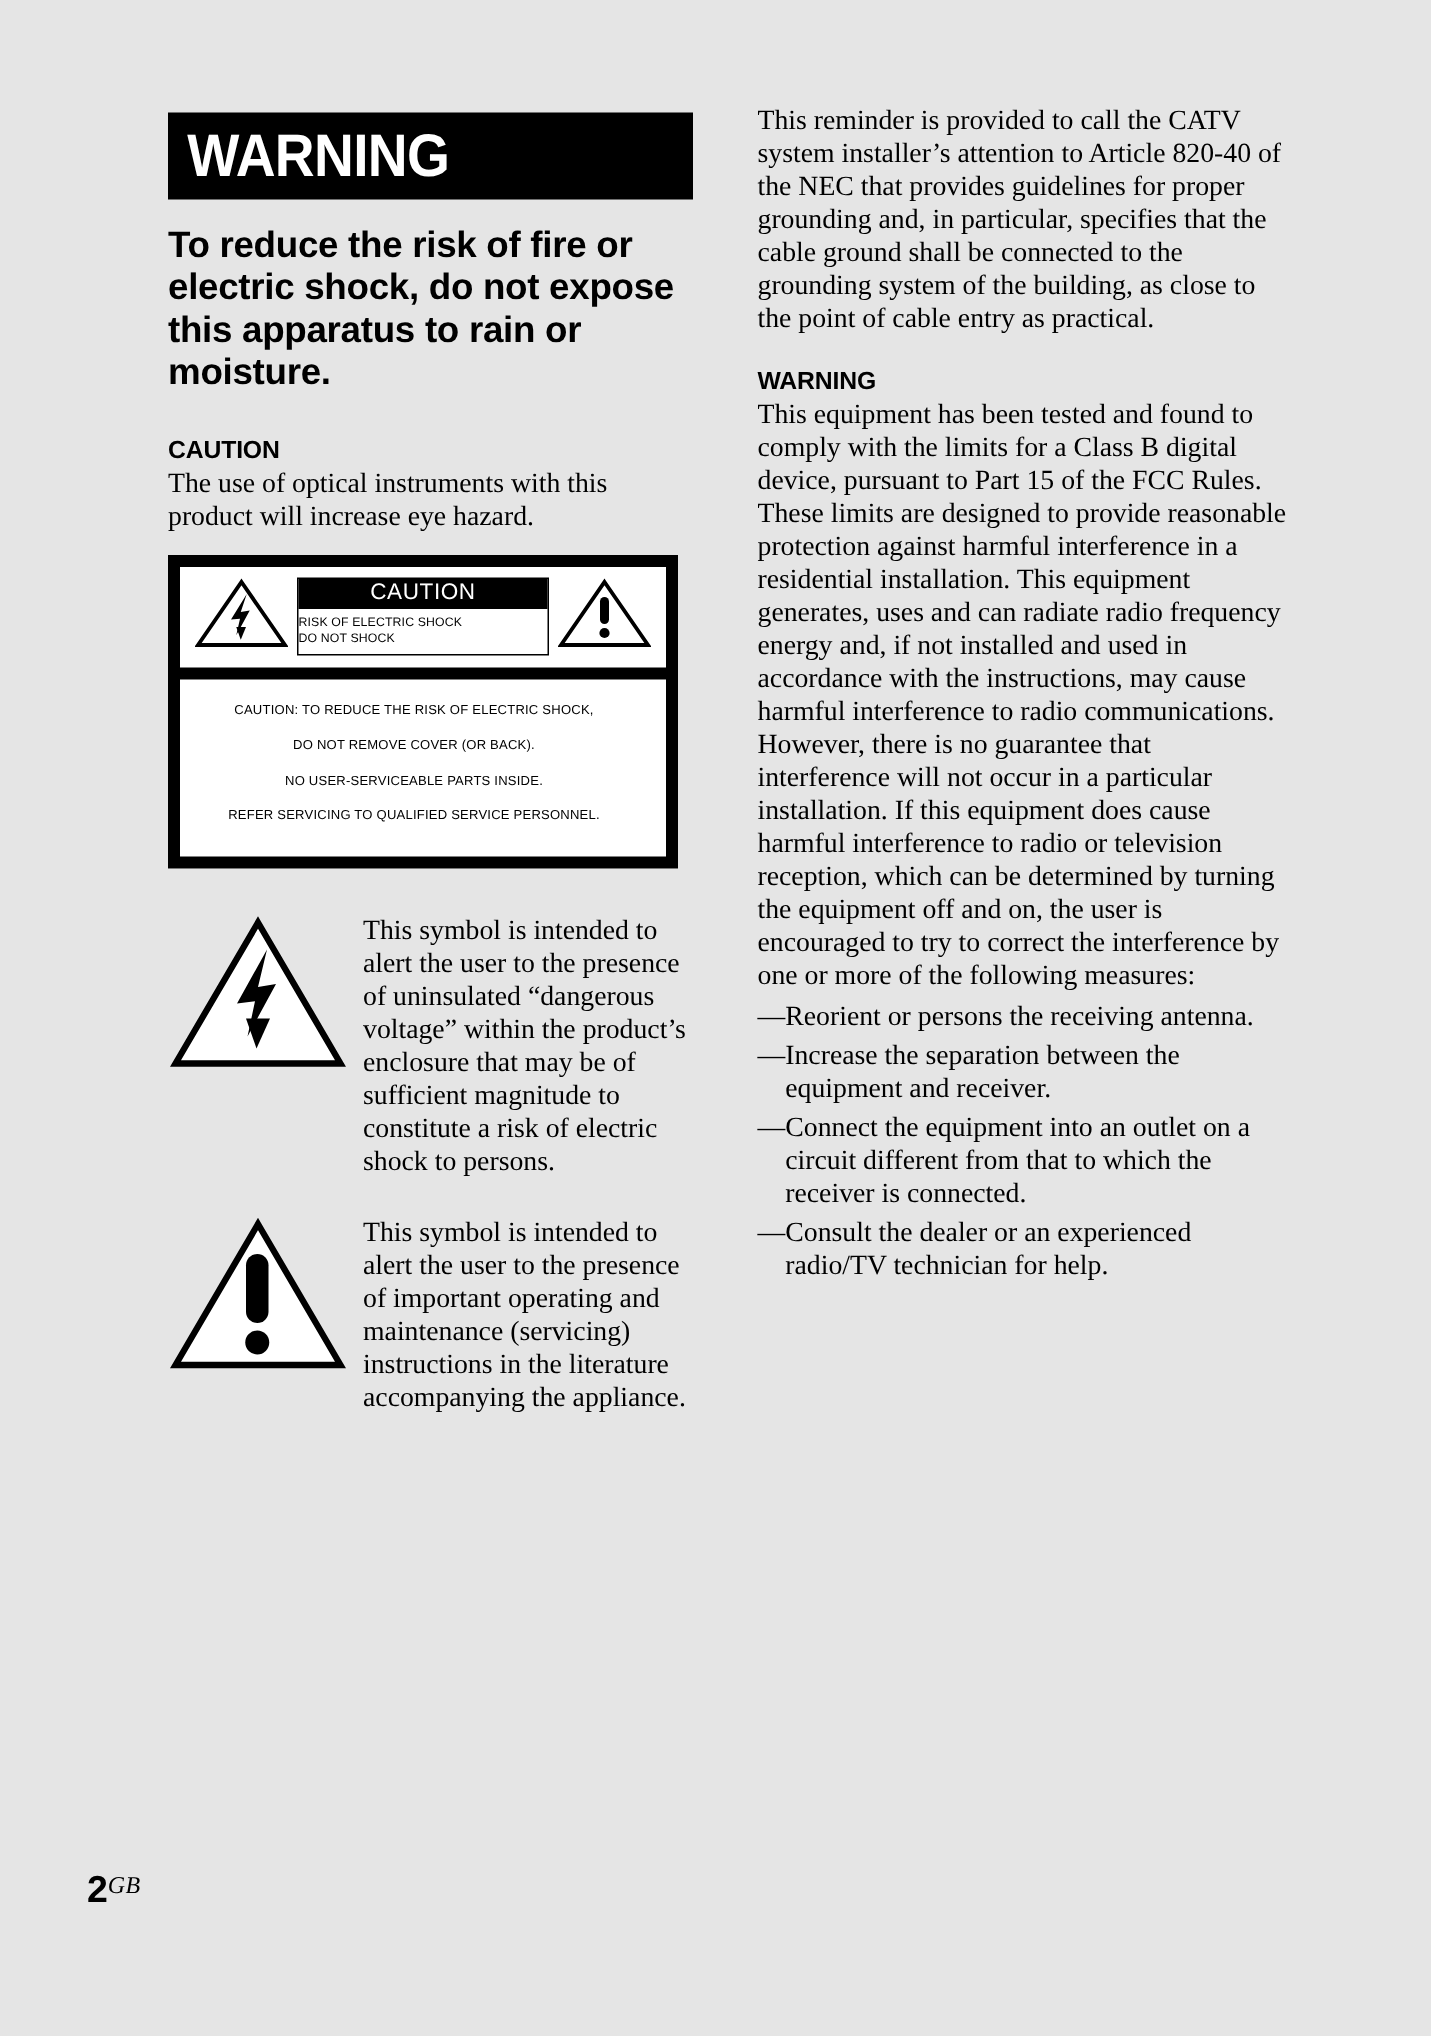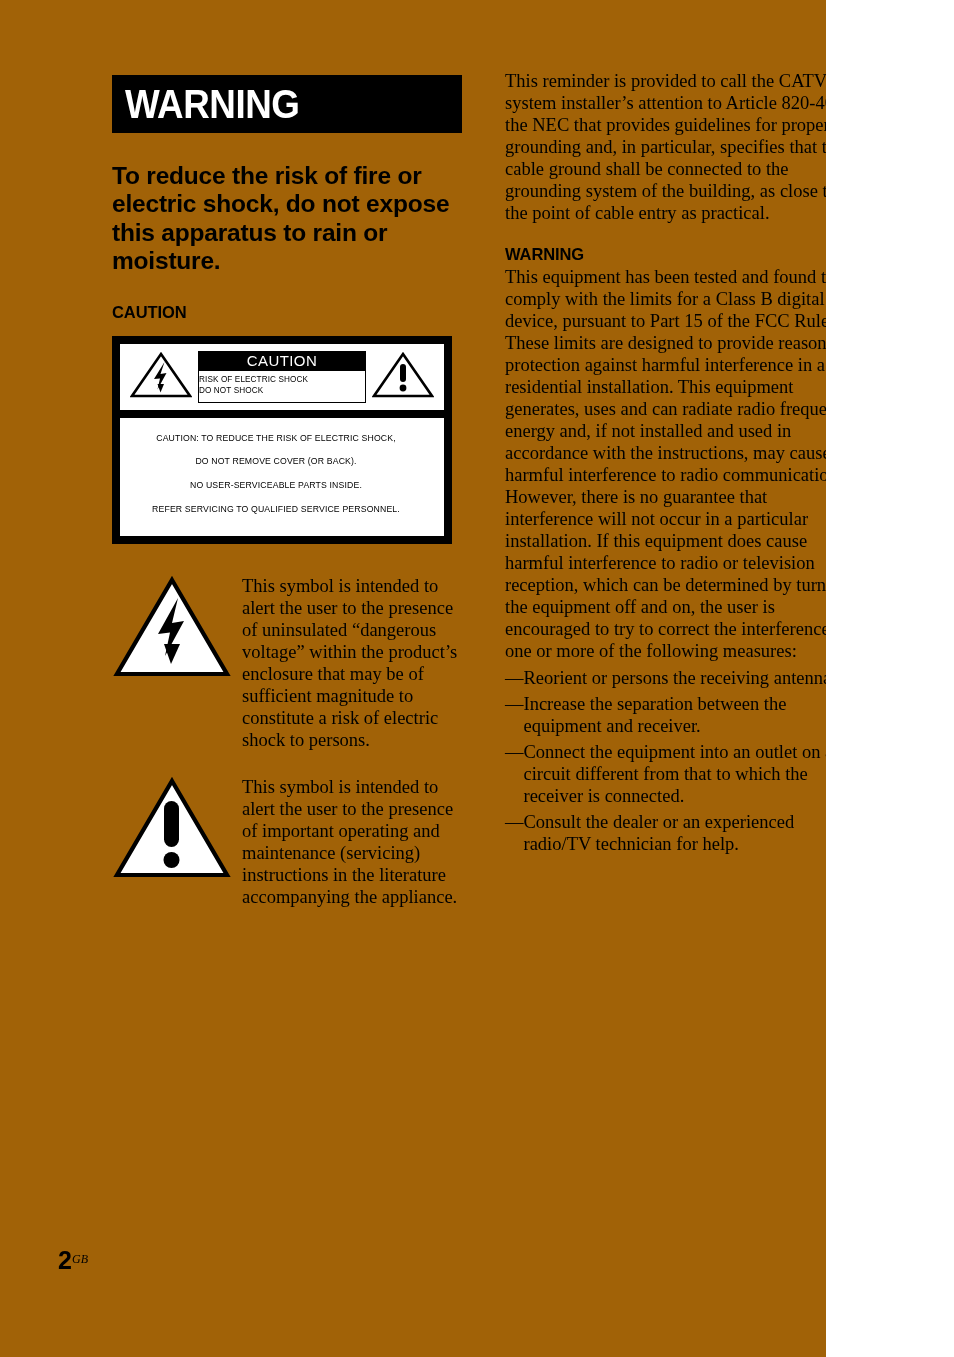--- a/index.html
+++ b/index.html
@@ -2,23 +2,23 @@
 <html><head>
 <meta charset="utf-8">
 <style>
   html, body {
     margin: 0;
     padding: 0;
     background: #ffffff;
   }
   .page {
     position: relative;
-    width: 826px;
+    width: 954px;
     height: 1357px;
-    background: #a16207;
+    background: #e5e5e5;
     overflow: hidden;
     font-family: "Liberation Serif", serif;
     color: #000000;
   }
 
   
   .col-left {
     position: absolute;
     left: 112px;
     top: 75px;
@@ -53,21 +53,21 @@
     transform-origin: left center;
   }
 
   
   .head-xl {
     font-family: "Liberation Sans", sans-serif;
     font-weight: bold;
     font-size: 24.5px;
     line-height: 1.16;
     letter-spacing: -0.2px;
-    margin: 29px 0 0 0;
+    margin: 17px 0 0 0;
   }
   .head-bold {
     font-family: "Liberation Sans", sans-serif;
     font-weight: bold;
     font-size: 16.5px;
     line-height: 1.22;
     letter-spacing: -0.1px;
     margin: 0;
   }
   .head-bold-lg {
@@ -187,40 +187,41 @@
   }
   .footer .pg-num {
     font-family: "Liberation Sans", sans-serif;
     font-weight: bold;
     font-size: 25px;
     line-height: 1;
   }
   .footer .pg-sup {
     font-family: "Liberation Serif", serif;
     font-style: italic;
-    font-size: 12px;
+    font-size: 16px;
     vertical-align: super;
     letter-spacing: 0.2px;
   }
 </style>
 </head>
 <body>
 
 <div class="page">
 
   <div class="col-left">
 
     <div class="warning-banner">
       <div class="banner-text">WARNING</div>
     </div>
 
     <div class="head-xl">To reduce the risk of fire or electric shock, do not expose this apparatus to rain or moisture.</div>
 
     <div class="gap-lg">
       <div class="head-bold">CAUTION</div>
+      <div class="body-text">The use of optical instruments with this product will increase eye hazard.</div>
     </div>
 
 
     <div class="caution-box">
       <div class="caution-top">
 
         <span>
           <svg width="62" height="48" viewBox="0 0 62 48" aria-hidden="true">
             <polygon points="31,3 60,45 2,45" fill="#ffffff" stroke="#000000" stroke-width="2.6"></polygon>
             <path d="M34.5 11 L24 28 L30 27.5 L27.5 38.5 L36.5 22 L30.5 23 Z" fill="#000000"></path>

